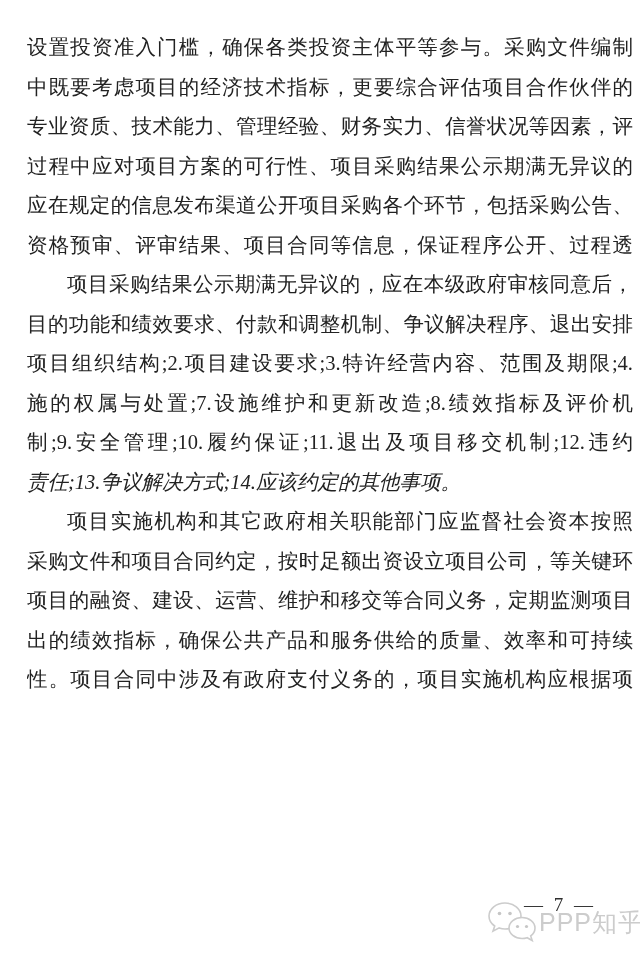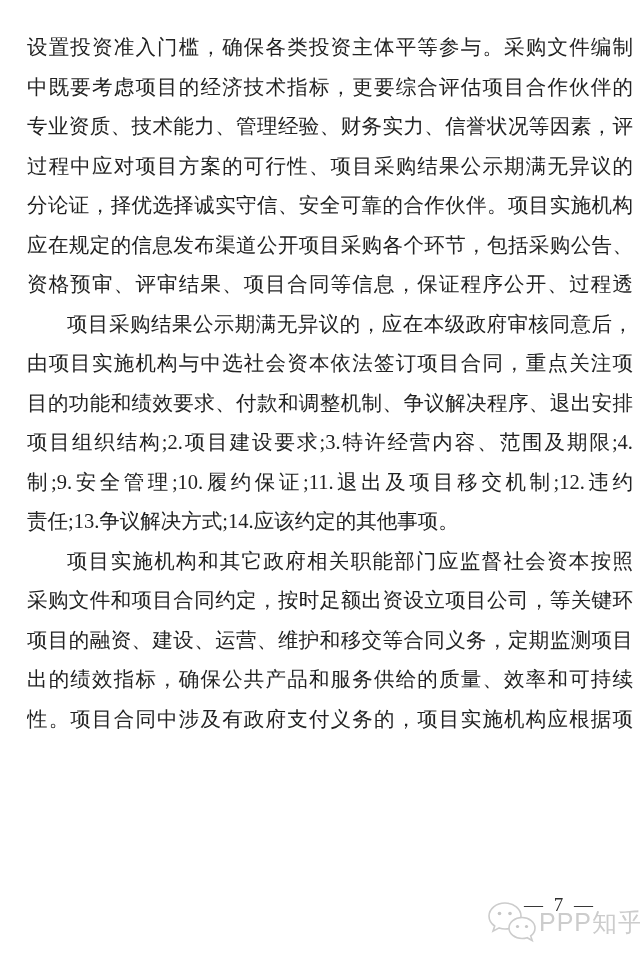--- a/index.html
+++ b/index.html
@@ -30,20 +30,21 @@
     color: #222222;
     overflow: hidden;
     text-align: justify;
     text-align-last: justify;
     white-space: normal;
   }
   .line.indent { padding-left: 40px; }
   .line.no-fill {
     text-align: center;
     text-align-last: left;
+    font-style: italic;
   }
   .page-number {
     position: absolute;
     left: 524px;
     top: 894px;
     font-size: 19px;
     letter-spacing: 3px;
     color: #2e2e2e;
     white-space: nowrap;
     font-family: "Liberation Serif", "DejaVu Serif", serif;
@@ -70,27 +71,26 @@
 </head>
 <body>
 
 <div class="page">
 
   <div class="body-text">
     <div class="line">设置投资准入门槛，确保各类投资主体平等参与。采购文件编制</div>
     <div class="line">中既要考虑项目的经济技术指标，更要综合评估项目合作伙伴的</div>
     <div class="line">专业资质、技术能力、管理经验、财务实力、信誉状况等因素，评审</div>
     <div class="line">过程中应对项目方案的可行性、项目采购结果公示期满无异议的</div>
-    <div class="line">分论证，择优选择诚实守信、安全可靠的合作伙伴。项目实施机构</div>
     <div class="line">应在规定的信息发布渠道公开项目采购各个环节，包括采购公告、</div>
     <div class="line">资格预审、评审结果、项目合同等信息，保证程序公开、过程透明。</div>
     <div class="line indent">项目采购结果公示期满无异议的，应在本级政府审核同意后，</div>
-    <div class="line">由项目实施机构与中选社会资本依法签订项目合同，重点关注项</div>
     <div class="line">目的功能和绩效要求、付款和调整机制、争议解决程序、退出安排</div>
     <div class="line">项目组织结构;2.项目建设要求;3.特许经营内容、范围及期限;4.</div>
+    <div class="line">施的权属与处置;7.设施维护和更新改造;8.绩效指标及评价机</div>
     <div class="line">制;9.安全管理;10.履约保证;11.退出及项目移交机制;12.违约</div>
     <div class="line no-fill">责任;13.争议解决方式;14.应该约定的其他事项。</div>
     <div class="line indent">项目实施机构和其它政府相关职能部门应监督社会资本按照</div>
     <div class="line">采购文件和项目合同约定，按时足额出资设立项目公司，等关键环节</div>
     <div class="line">项目的融资、建设、运营、维护和移交等合同义务，定期监测项目产</div>
     <div class="line">出的绩效指标，确保公共产品和服务供给的质量、效率和可持续</div>
     <div class="line">性。项目合同中涉及有政府支付义务的，项目实施机构应根据项</div>
   </div>
 
   <div class="watermark">

